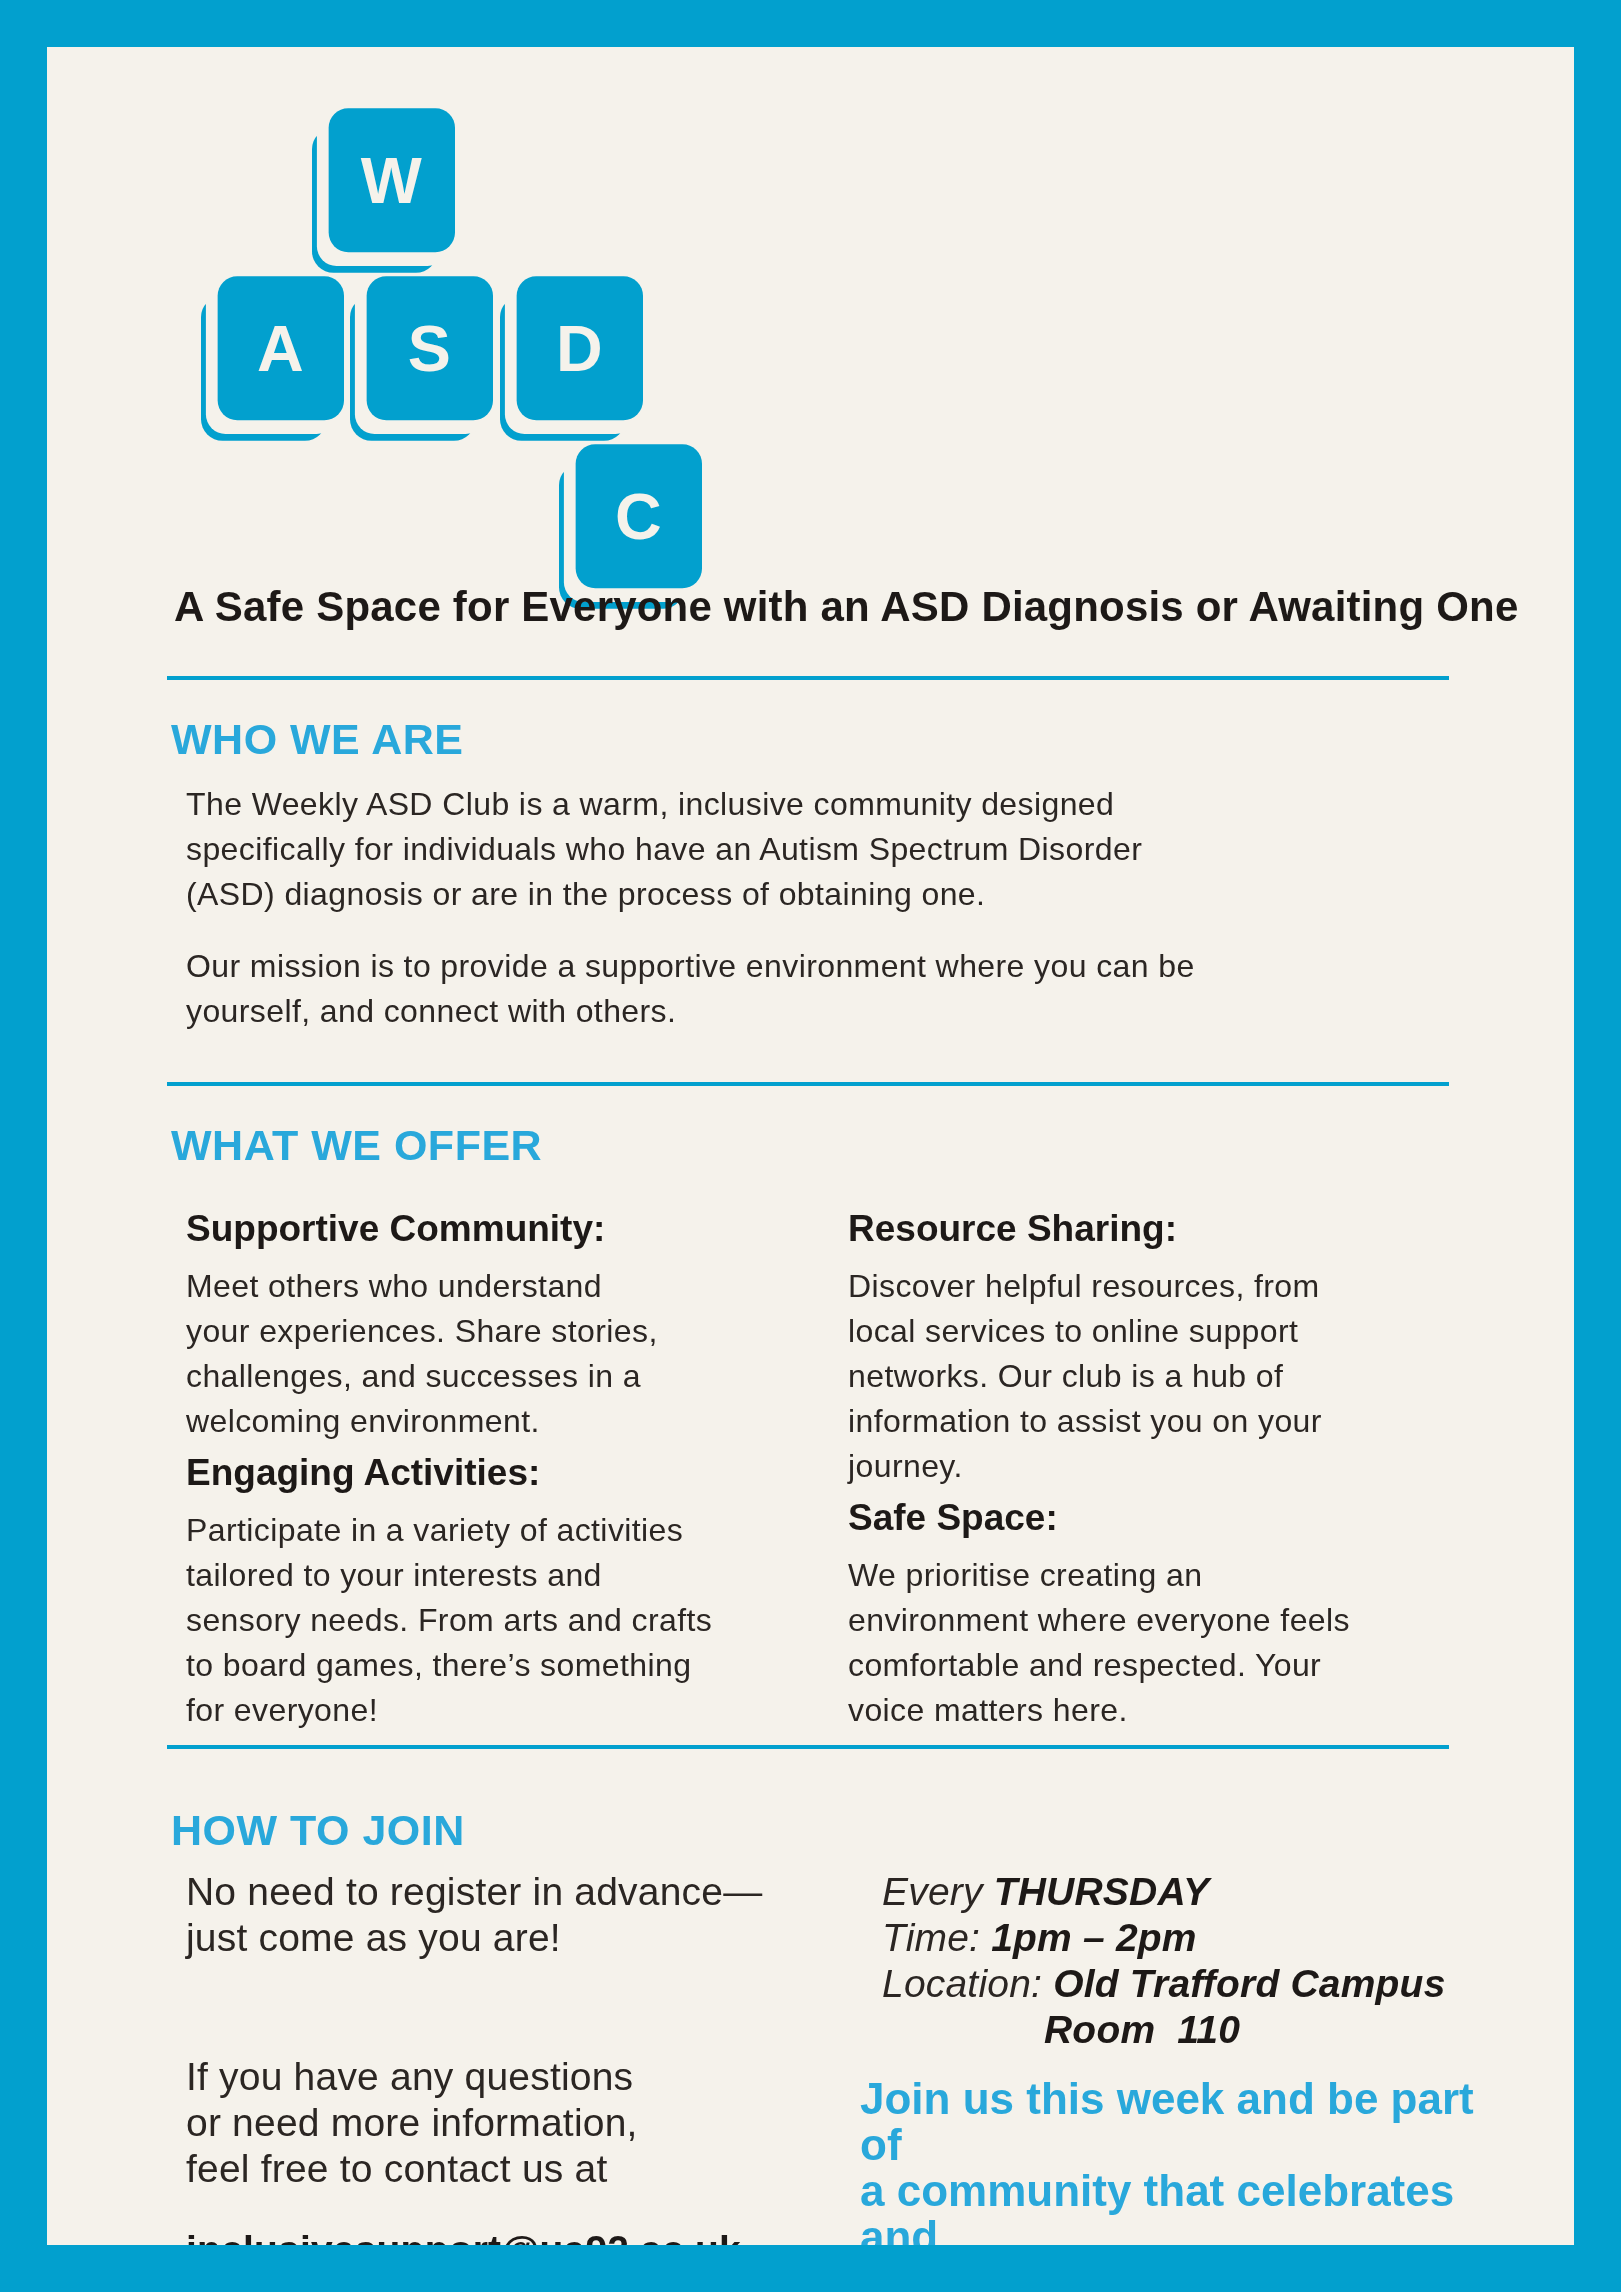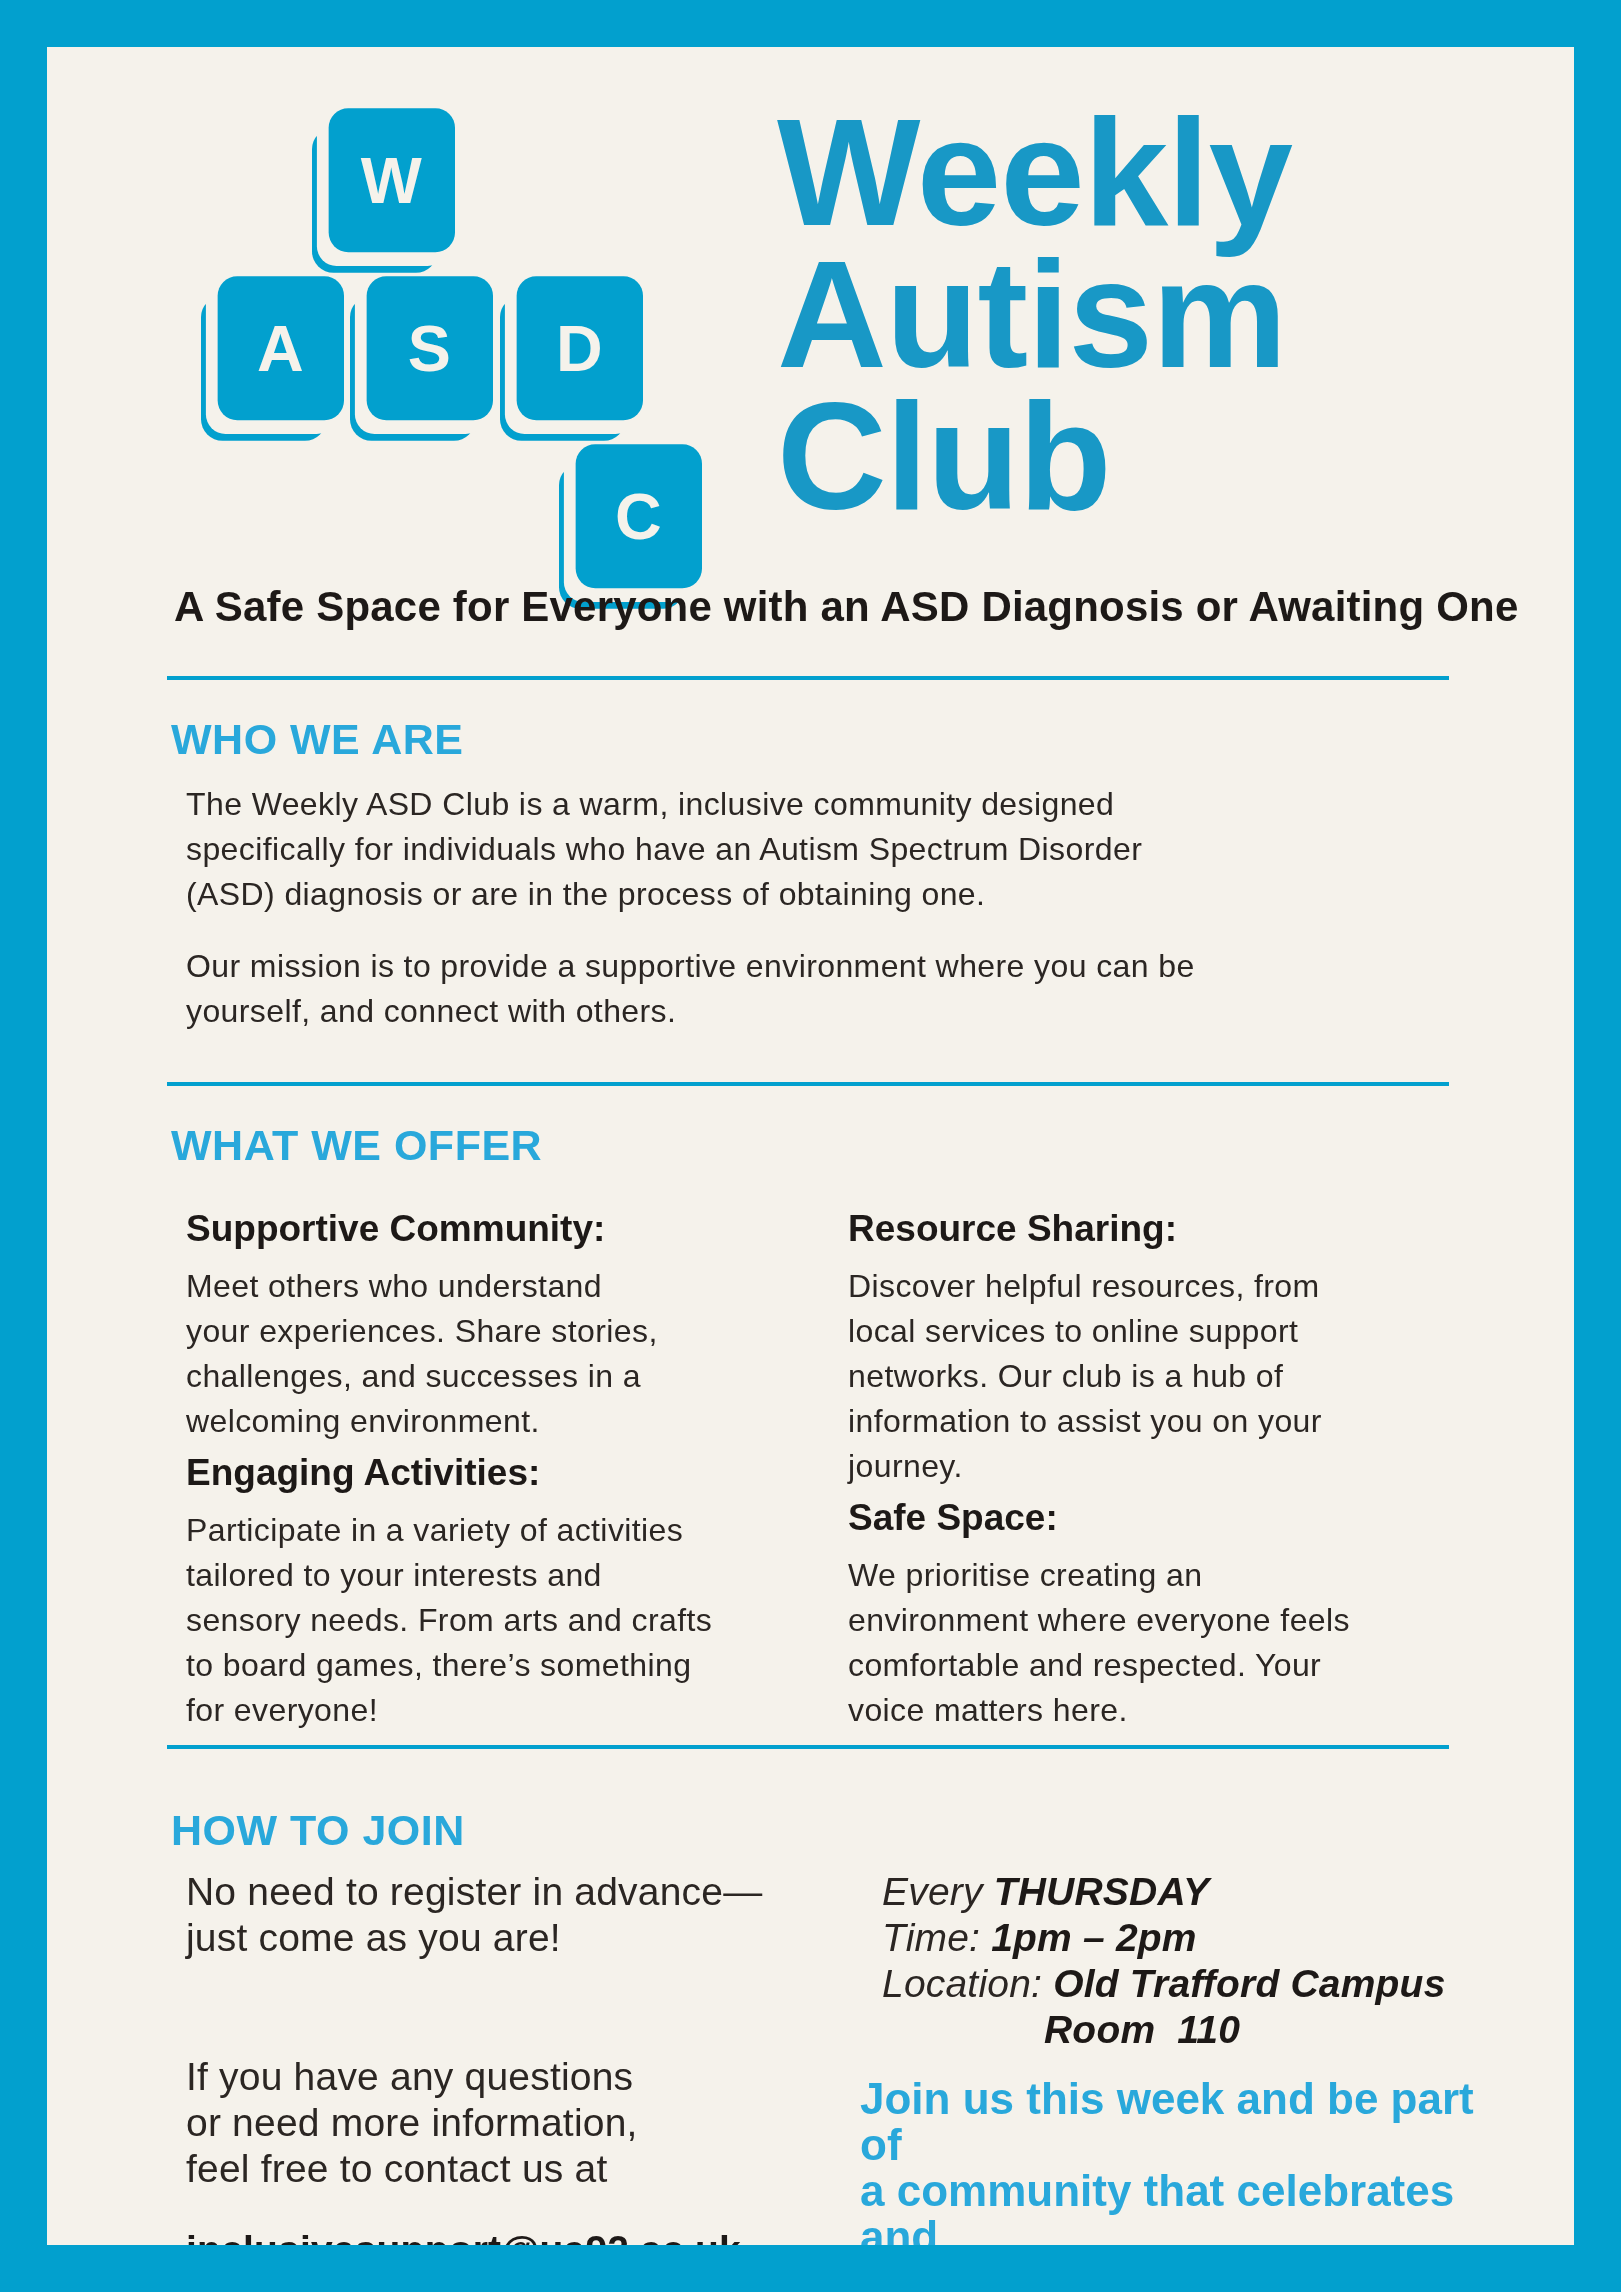--- a/index.html
+++ b/index.html
@@ -136,23 +136,20 @@
       <div class="key abs" style="left:512px;top:397px">
         <svg viewBox="0 0 146 168" width="143" height="165">
           <rect class="kfill" x="0" y="20" width="128" height="148" rx="22"></rect>
           <rect class="kwhite" x="5" y="9" width="133" height="152" rx="20"></rect>
           <rect class="kfill" x="17" y="0" width="129" height="147" rx="20"></rect>
           <text class="kletter" x="81" y="97">C</text>
         </svg>
       </div>
     </div>
 
-    <h1 class="title abs">Weekly
-Autism
-Club</h1>
     <div class="subtitle abs">A Safe Space for Everyone with an ASD Diagnosis or Awaiting One</div>
 
     <div class="divider d1 abs"></div>
 
     <h2 class="sec who-h abs">WHO WE ARE</h2>
     <p class="body-p who-p2 abs">Our mission is to provide a supportive environment where you can be
 yourself, and connect with others.</p>
     <p class="body-p who-p1 abs">The Weekly ASD Club is a warm, inclusive community designed
 specifically for individuals who have an Autism Spectrum Disorder
 (ASD) diagnosis or are in the process of obtaining one.</p>

